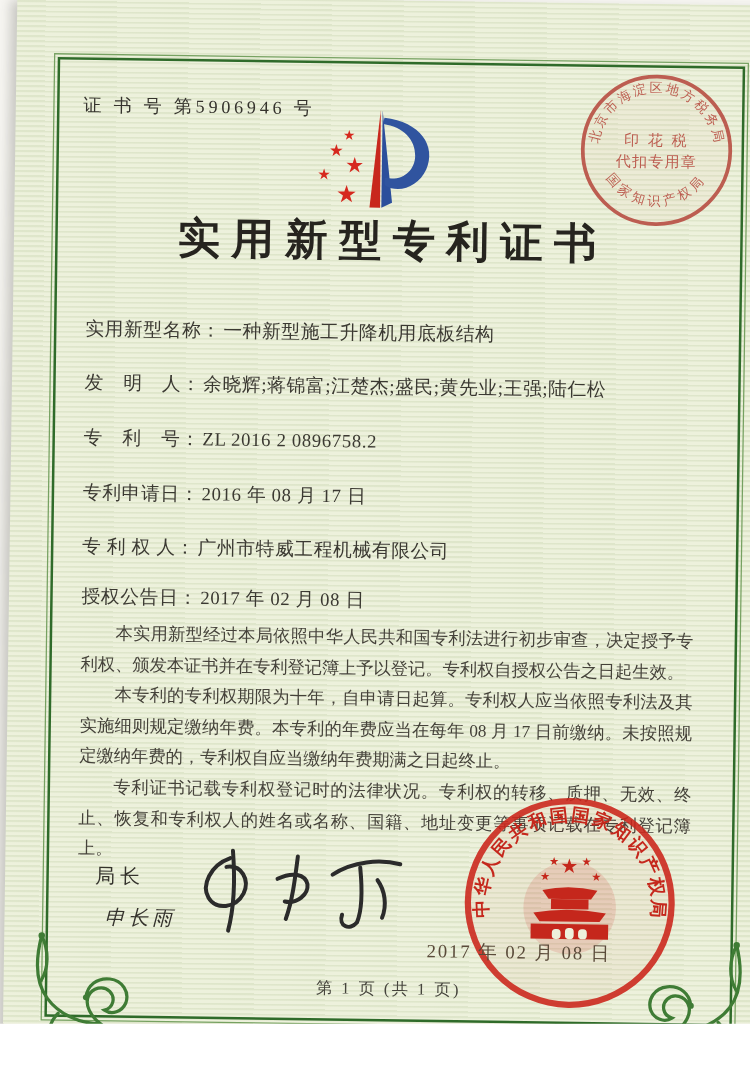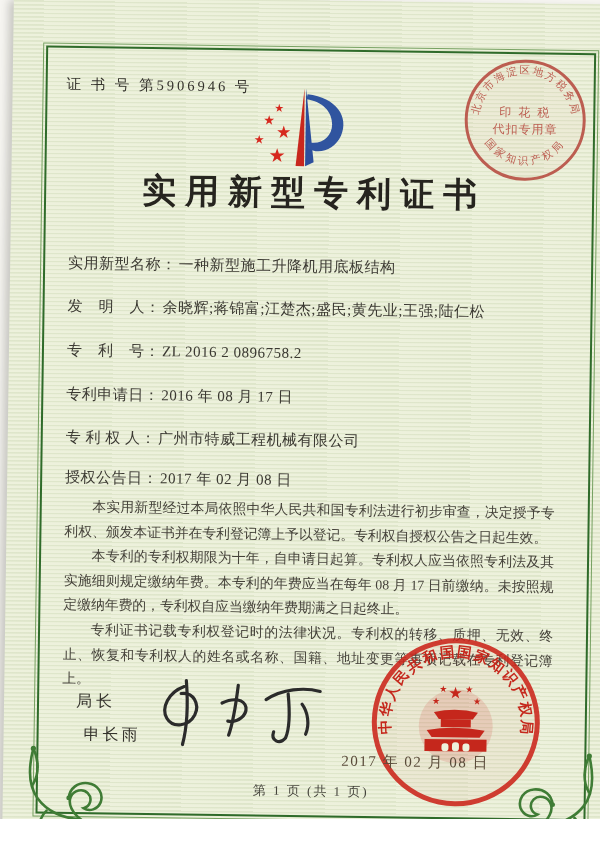--- a/index.html
+++ b/index.html
@@ -24,21 +24,21 @@
   .logo{position:absolute;left:224px;top:82px;width:152px;height:94px;}
   .tax-stamp{position:absolute;left:450px;top:54px;width:126px;height:126px;opacity:.85;}
   .title{position:absolute;left:0;right:0;top:170px;margin:0;text-align:center;
     font-size:34px;font-weight:700;letter-spacing:9px;color:#26241f;}
   .field{position:absolute;left:58px;font-size:15px;color:#3b3932;letter-spacing:.5px;white-space:nowrap;}
   .flabel{margin-right:2px;}
   .body-text{position:absolute;left:58px;top:498px;width:490px;font-size:13.8px;
     line-height:24.6px;color:#45423a;text-align:justify;}
   .body-text p{margin:0;text-indent:2em;}
   .director-title{position:absolute;left:72px;top:694px;font-size:16px;letter-spacing:4px;color:#34322c;}
-  .director-name{position:absolute;left:80px;top:727px;font-size:16px;letter-spacing:3px;color:#34322c;}
+  .director-name{position:absolute;left:80px;top:727px;font-size:16px;letter-spacing:3px;color:#34322c;font-style:italic;}
   .signature{position:absolute;left:140px;top:672px;width:195px;height:88px;}
   .seal{position:absolute;left:368px;top:636px;width:168px;height:168px;}
   .seal-ring{position:absolute;inset:0;border-radius:50%;border:5px solid rgba(203,36,26,0.88);
     background:rgba(215,80,60,0.05);}
   .issue-date{position:absolute;left:338px;top:751px;font-size:15px;letter-spacing:1.5px;
     color:#5a4b3a;z-index:5;}
   .page-footer{position:absolute;left:30px;right:20px;top:782px;text-align:center;
     font-size:13px;letter-spacing:2px;color:#45443c;}
   svg text{font-family:"Liberation Serif","DejaVu Serif",serif;}
 </style>

